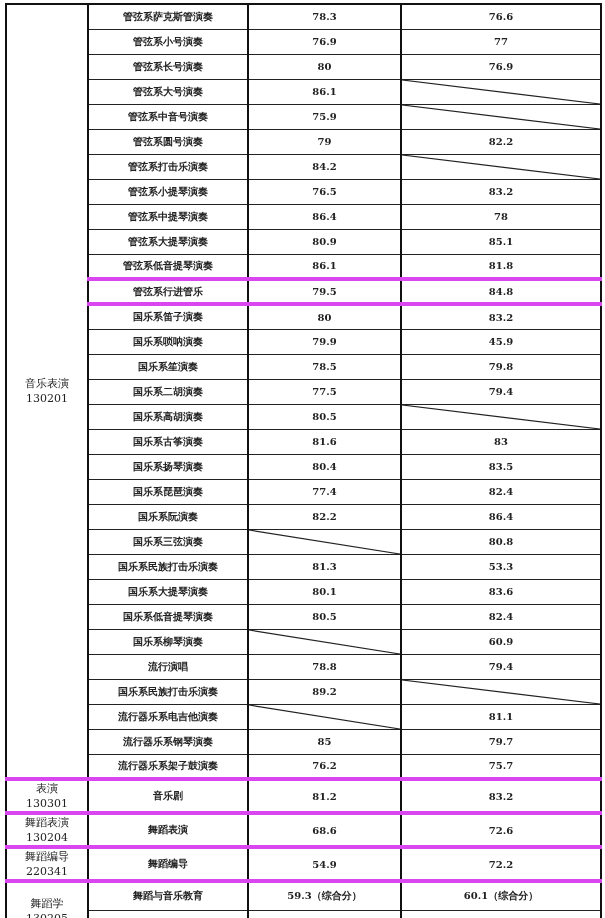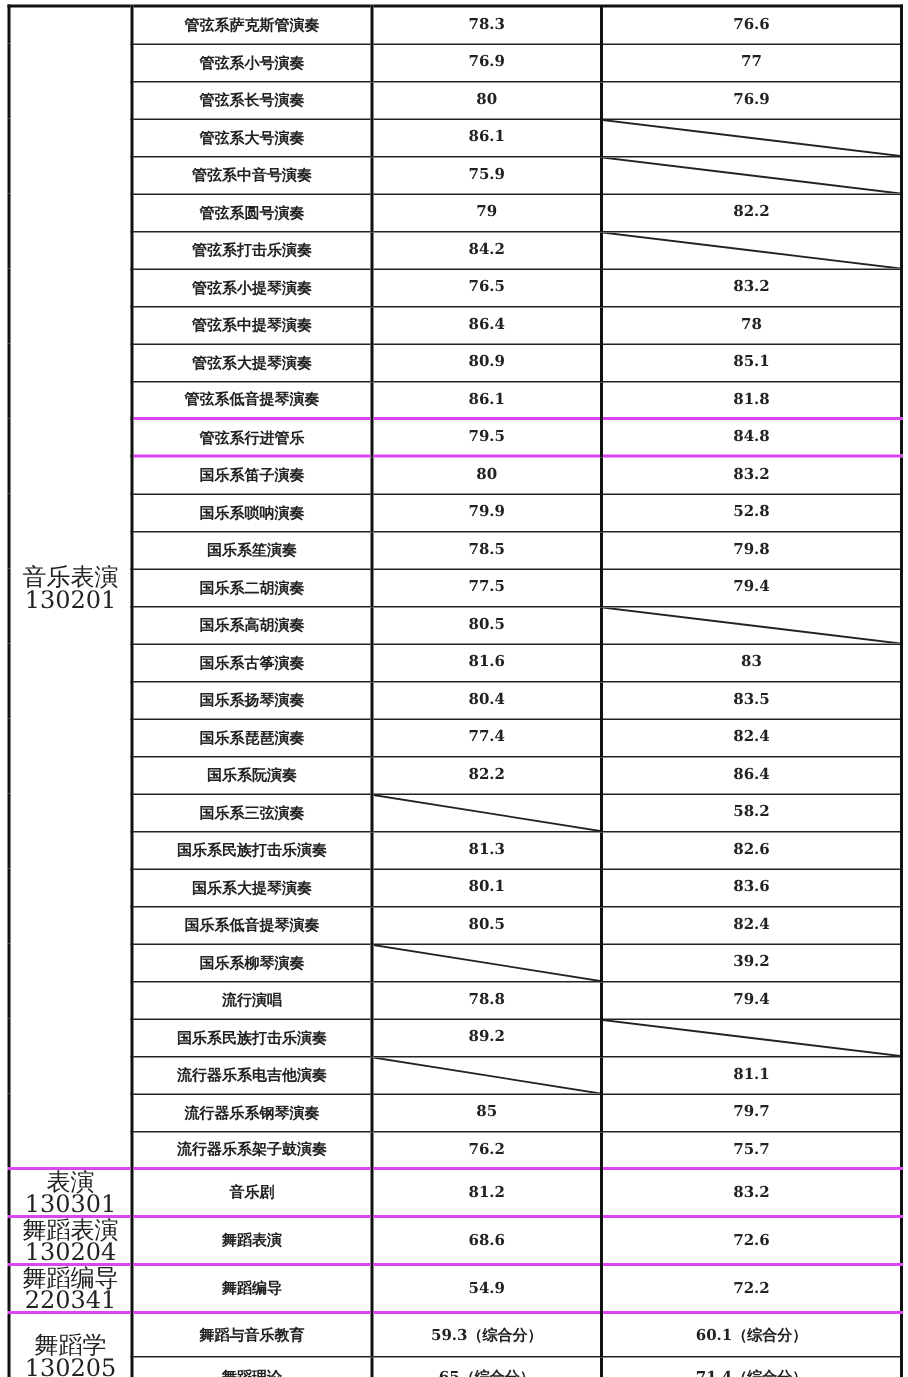--- a/index.html
+++ b/index.html
@@ -1,23 +1,23 @@
 <!DOCTYPE html>
 <html><head>
 <meta charset="utf-8">
 <style>
   html, body { margin:0; padding:0; background:#ffffff; }
   body { width:605px; height:918px; overflow:hidden; font-family:"DejaVu Serif","Liberation Serif",serif; }
   .wrap { position:absolute; left:5px; top:3px; }
   table { border-collapse:collapse; table-layout:fixed; width:595px; }
   td { border:1px solid #222; text-align:center; vertical-align:middle; padding:0; font-size:10.5px; color:#222; overflow:hidden; }
-  td.cat { font-weight:normal; line-height:15px; font-size:16px; }
+  td.cat { font-weight:normal; line-height:15px; font-size:11px; }
   td.name, td.val { font-weight:bold; font-size:10px; }
   tr.r { height:25px; }
-  tr.sec td { border-top:2px solid #d946ef; }
+  tr.sec td { border-top:4px solid #d946ef; }
   td.cat { border-right:2px solid #111; }
   td.name { border-right:2px solid #111; }
   td.mid { border-right:2px solid #111; }
   table { border:2px solid #111; }
   td.slash { position:relative; }
   td.slash svg { position:absolute; left:0; top:0; width:100%; height:100%; }
   tr.tall { height:29px;margin-left:44px; }
 </style>
 </head>
 <body>
@@ -108,21 +108,21 @@
           <td class="val">84.8</td>
         </tr>
         <tr class="r sec">
           <td class="name">国乐系笛子演奏</td>
           <td class="val mid">80</td>
           <td class="val">83.2</td>
         </tr>
         <tr class="r">
           <td class="name">国乐系唢呐演奏</td>
           <td class="val mid">79.9</td>
-          <td class="val">52.8</td>
+          <td class="val">45.9</td>
         </tr>
         <tr class="r">
           <td class="name">国乐系笙演奏</td>
           <td class="val mid">78.5</td>
           <td class="val">79.8</td>
         </tr>
         <tr class="r">
           <td class="name">国乐系二胡演奏</td>
           <td class="val mid">77.5</td>
           <td class="val">79.4</td>
@@ -156,45 +156,45 @@
           <td class="val mid">82.2</td>
           <td class="val">86.4</td>
         </tr>
         <tr class="r">
           <td class="name">国乐系三弦演奏</td>
           <td class="val mid slash">
             <svg viewBox="0 0 100 100" preserveAspectRatio="none">
               <line x1="0" y1="0" x2="100" y2="100" stroke="#222" stroke-width="1.2" vector-effect="non-scaling-stroke"></line>
             </svg>
           </td>
-          <td class="val">58.2</td>
+          <td class="val">80.8</td>
         </tr>
         <tr class="r">
           <td class="name">国乐系民族打击乐演奏</td>
           <td class="val mid">81.3</td>
-          <td class="val">82.6</td>
+          <td class="val">53.3</td>
         </tr>
         <tr class="r">
           <td class="name">国乐系大提琴演奏</td>
           <td class="val mid">80.1</td>
           <td class="val">83.6</td>
         </tr>
         <tr class="r">
           <td class="name">国乐系低音提琴演奏</td>
           <td class="val mid">80.5</td>
           <td class="val">82.4</td>
         </tr>
         <tr class="r">
           <td class="name">国乐系柳琴演奏</td>
           <td class="val mid slash">
             <svg viewBox="0 0 100 100" preserveAspectRatio="none">
               <line x1="0" y1="0" x2="100" y2="100" stroke="#222" stroke-width="1.2" vector-effect="non-scaling-stroke"></line>
             </svg>
           </td>
-          <td class="val">39.2</td>
+          <td class="val">60.9</td>
         </tr>
         <tr class="r">
           <td class="name">流行演唱</td>
           <td class="val mid">78.8</td>
           <td class="val">79.4</td>
         </tr>
         <tr class="r">
           <td class="name">国乐系民族打击乐演奏</td>
           <td class="val mid">89.2</td>
           <td class="val slash">

